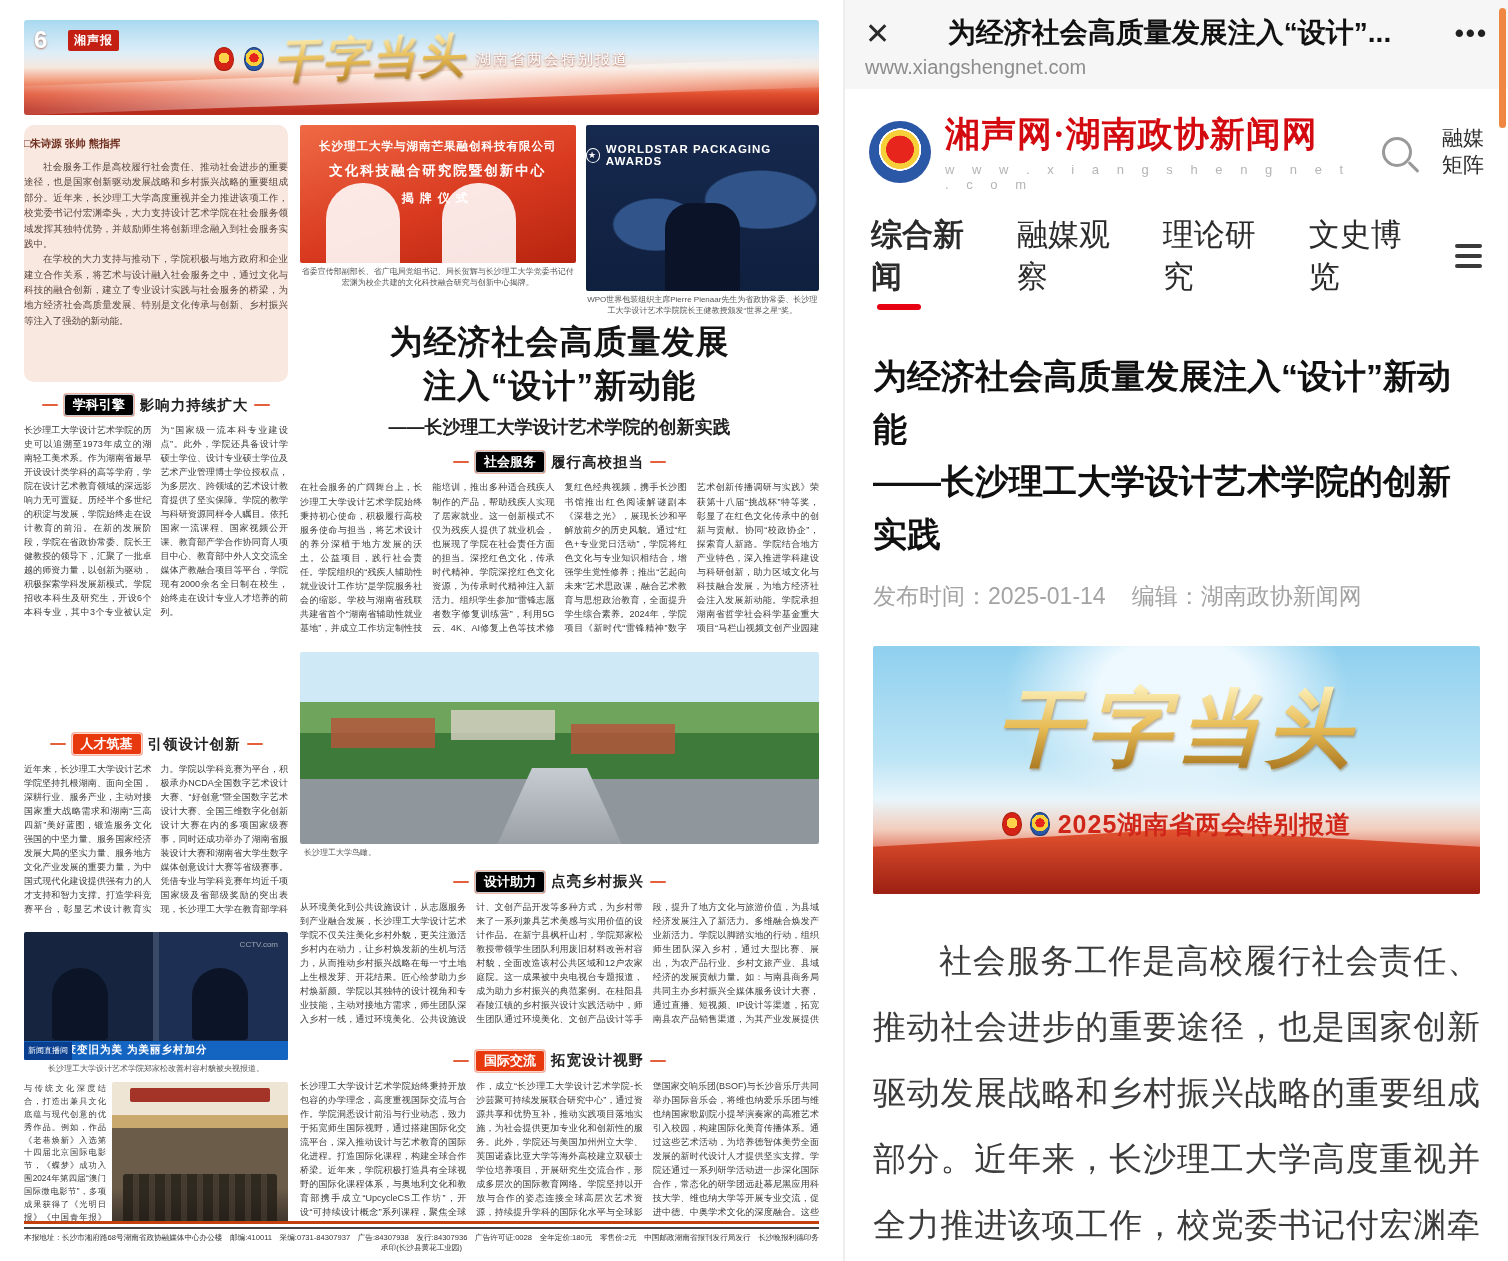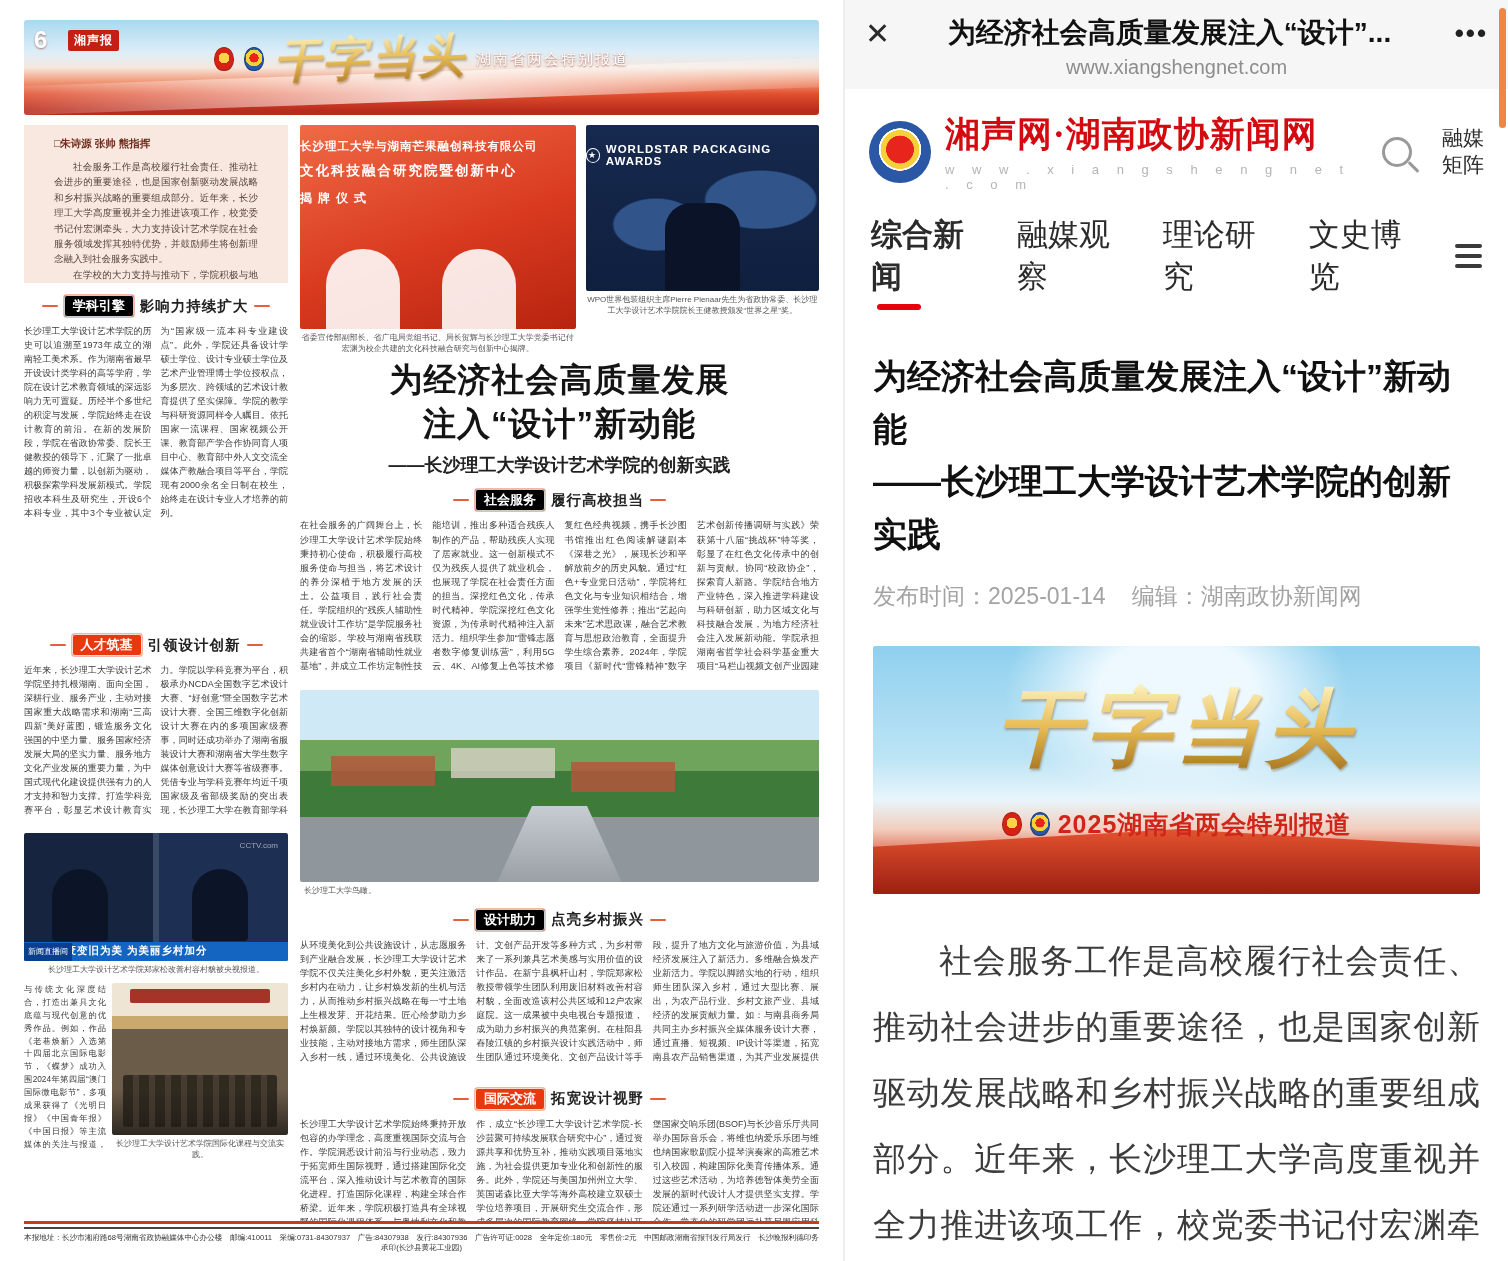--- a/index.html
+++ b/index.html
@@ -27,21 +27,21 @@
     filter:drop-shadow(1px 2px 1px rgba(110,60,0,.4)); transform:rotate(-2deg); }
   .emblem { width:20px; height:24px; border-radius:50% 50% 46% 46%; flex:none; }
   .emblem.nat { background:radial-gradient(circle at 50% 45%, #ffd24a 0 35%, #d42316 36% 100%); border:1px solid #a8200d; }
   .emblem.cppcc { background:radial-gradient(circle at 50% 45%, #e8251c 0 30%, #f7d039 31% 55%, #2b57a7 56% 100%); border:1px solid #1d3c7a; }
   .np-sub { color:#fff; font-size:15px; font-weight:normal; text-shadow:0 1px 2px rgba(150,40,10,.7); letter-spacing:2px; }
 
   .np-content { display:flex; gap:12px; margin-top:10px; flex:1; overflow:hidden; }
   .np-left { width:264px; flex:none; }
   .np-main { flex:1; overflow:hidden; }
 
-  .intro-box { background:#f9e8e0; border-radius:0; padding:12px 30px; height:158px; overflow:hidden; }
+  .intro-box { background:#f9e8e0; border-radius:10px; padding:12px 0; height:257px; overflow:hidden; }
   .byline { font-size:10.5px; font-weight:bold; color:#6e2c1c; margin-bottom:8px; }
   .intro-box p { font-size:9.5px; line-height:1.62; color:#57453d; text-align:justify; text-indent:2em; }
 
   .sec-head { display:flex; align-items:center; justify-content:center; gap:6px; margin:12px 0 7px; }
   .dash { width:16px; height:2px; background:#e4603d; border-radius:1px; }
   .badge { color:#fff; font-weight:bold; font-size:13px; padding:2px 9px; border-radius:3px;
            box-shadow:inset 0 0 0 1px rgba(255,255,255,.8), 0 0 0 1px rgba(228,96,61,.45); }
   .badge.o { background:#000000; } .badge.r { background:#e8380d; }
   .sec-title { font-size:14.5px; font-weight:bold; color:#222; letter-spacing:1px; }
 
@@ -71,22 +71,22 @@
   .orchestra { flex:1; height:152px; border-radius:2px; position:relative; overflow:hidden;
     background:linear-gradient(180deg,#efe5d4 0 22%, #caa96f 22% 30%, #6b5b49 30% 70%, #2e2822 100%); }
   .orchestra::before { content:""; position:absolute; top:6px; left:10%; right:10%; height:14px;
     background:#a43328; border-radius:2px; }
   .orchestra::after { content:""; position:absolute; bottom:8px; left:6%; right:6%; height:52px;
     background:repeating-linear-gradient(90deg,#1d1913 0 10px, #3a3128 10px 16px); opacity:.75; border-radius:3px; }
 
   .photos { display:flex; gap:10px; }
   .photo-wrap { display:flex; flex-direction:column; }
   .photo-wrap.p1 { flex:1.18; } .photo-wrap.p2 { flex:1; }
-  .photo1 { height:204px; border-radius:2px; background:linear-gradient(160deg,#ef6a45 0%,#d93a20 55%,#b7240f 100%);
-    color:#fff; padding-top:14px; position:relative; overflow:hidden; }
+  .photo1 { height:138px; border-radius:2px; background:linear-gradient(160deg,#ef6a45 0%,#d93a20 55%,#b7240f 100%);
+    color:#fff; text-align:center; padding-top:14px; position:relative; overflow:hidden; }
   .photo1::before, .photo1::after { content:""; position:absolute; bottom:-6px; width:74px; height:86px;
     border-radius:36px 36px 0 0; background:rgba(255,255,255,.88); }
   .photo1::before { left:26px; } .photo1::after { right:60px; }
   .photo1 .l1 { font-size:11.5px; font-weight:bold; letter-spacing:1px; }
   .photo1 .l2 { font-size:13.5px; font-weight:bold; margin-top:8px; letter-spacing:2px; }
   .photo1 .l3 { font-size:12px; font-weight:bold; margin-top:10px; letter-spacing:6px; }
   .photo2 { height:166px; border-radius:2px; background:
       radial-gradient(ellipse at 30% 60%, #31558a 0 18%, transparent 19%),
       radial-gradient(ellipse at 75% 45%, #31558a 0 22%, transparent 23%),
       linear-gradient(180deg,#16294e 0%,#0f1f3e 100%);
@@ -118,21 +118,21 @@
   .mobile { width:665px; height:1261px; background:#fff; position:relative; overflow:hidden;
             border-left:2px solid #eee; }
   .scrollbar { position:absolute; right:2px; top:8px; width:7px; height:120px; background:#ef8743;
     border-radius:4px; z-index:5; }
   .browser-bar { background:#f6f6f6; padding:14px 20px 10px; position:relative; }
   .bb-row { display:flex; align-items:center; }
   .close-x { font-size:30px; color:#2a2a2a; width:56px; flex:none; cursor:default; }
   .bb-title { flex:1; text-align:center; font-size:28px; font-weight:bold; color:#111;
     white-space:nowrap; overflow:hidden; }
   .bb-menu { width:70px; flex:none; text-align:right; font-size:26px; color:#222; letter-spacing:2px; font-weight:bold; }
-  .bb-url { text-align:center; color:#8d8d8d; font-size:20px; margin-top:4px; }
+  .bb-url { text-align:left; color:#8d8d8d; font-size:20px; margin-top:4px; }
 
   .site-header { display:flex; align-items:center; padding:22px 24px 8px; gap:14px; }
   .site-logo { width:62px; height:62px; border-radius:50%; flex:none;
     background:radial-gradient(circle at 50% 46%, #e8251c 0 30%, #f7d039 31% 42%, #fff 43% 46%, #2b57a7 47% 84%, #f7d039 85% 100%); }
   .site-name { font-size:35px; font-weight:900; color:#d40a11; letter-spacing:1px;
     font-family:"Liberation Serif","DejaVu Serif",serif; }
   .site-url { font-size:13px; color:#b5b5b5; letter-spacing:7px; margin-top:4px; }
   .sh-spacer { flex:1; }
   .search-ic { width:30px; height:30px; border:3px solid #999; border-radius:50%; position:relative; flex:none; margin-right:16px; }
   .search-ic::after { content:""; position:absolute; width:3px; height:14px; background:#999;

